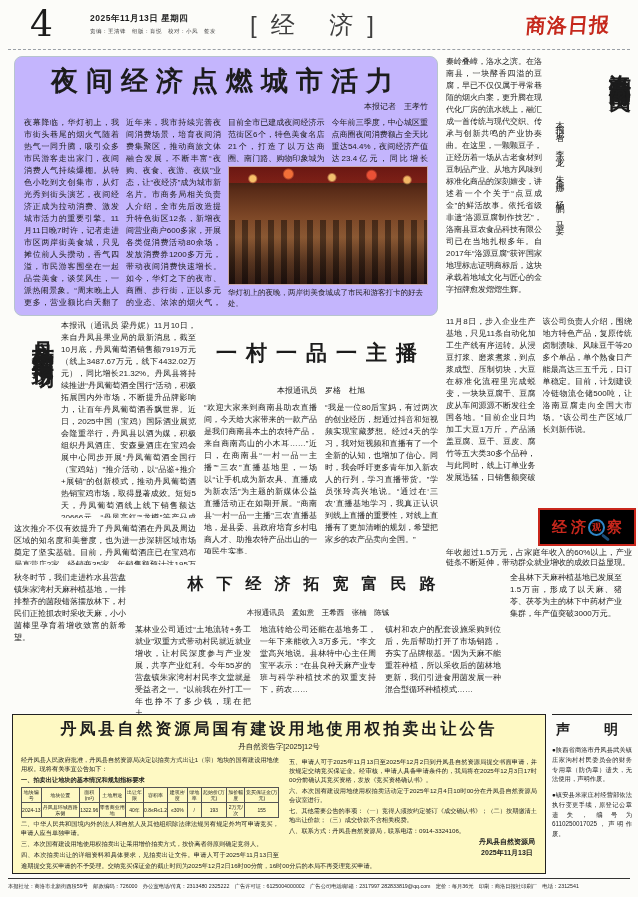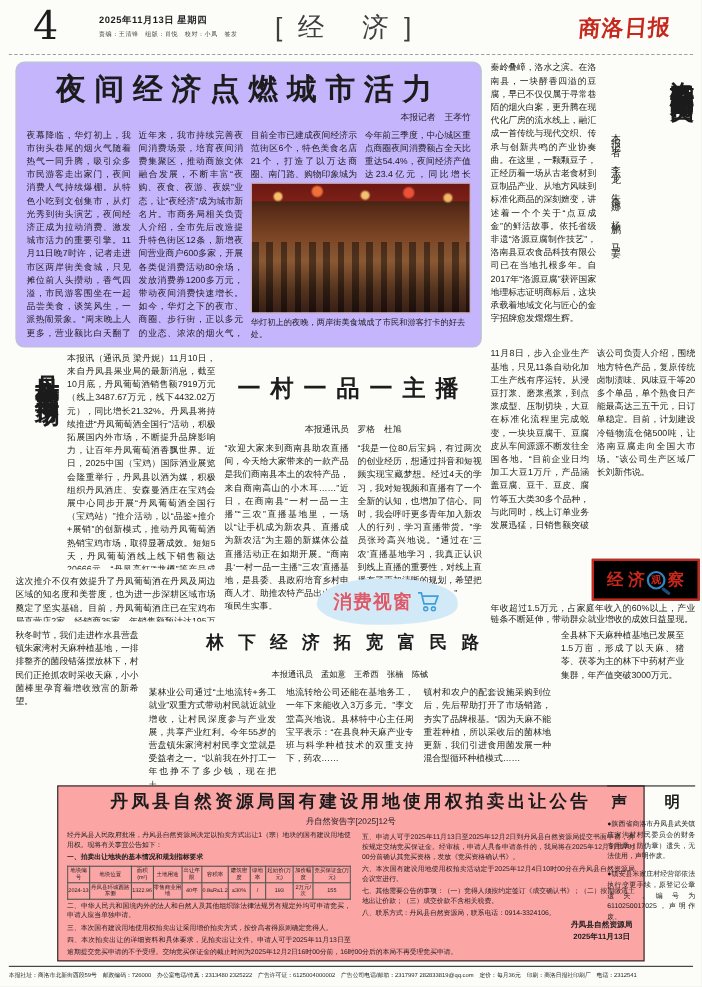--- a/index.html
+++ b/index.html
@@ -81,21 +81,21 @@
   .forest-mid{width:366px;flex:none;}
   .forest-title{text-align:center;font-size:16px;font-weight:bold;letter-spacing:13px;margin-top:2px;}
   .forest-byline{text-align:center;font-size:7.5px;margin:4px 0 6px;}
   .forest-mid-cols{display:flex;gap:9px;height:92px;overflow:hidden;}
   .forest-mid-col{flex:1;}
   .forest-last{width:112px;flex:none;display:flex;flex-direction:column;}
   .special-badge{margin-top:4px;width:86px;align-self:flex-end;text-align:center;}
   .special-badge .txt{font-size:14px;font-weight:bold;color:#c8271c;line-height:1.15;letter-spacing:2px;}
   
   .notice{position:absolute;left:12px;top:714px;width:534px;height:160px;border:1px solid #222;
-          box-sizing:border-box;padding:4px 8px 3px;background:#fca5a5;margin-left:40px;}
+          box-sizing:border-box;padding:4px 8px 3px;background:#fef9c3;}
   .notice-title{text-align:center;font-size:16px;font-weight:bold;letter-spacing:3px;}
   .notice-doc{text-align:center;font-size:7.5px;margin:2px 0 4px;}
   .notice-cols{display:flex;gap:10px;height:104px;overflow:hidden;}
   .notice-left{width:258px;flex:none;font-size:6.2px;line-height:1.45;text-align:justify;overflow:hidden;}
   .notice-right{flex:1;font-size:6.2px;line-height:1.45;text-align:justify;position:relative;overflow:hidden;}
   .notice-h{font-weight:bold;margin:2px 0 1px;}
   .n-item{margin-top:2px;}
   table.parcel{width:100%;border-collapse:collapse;font-size:5px;line-height:1.2;margin:2px 0;}
   table.parcel th,table.parcel td{border:0.5px solid #555;padding:1px 0;text-align:center;font-weight:normal;}
   .notice-sign{position:absolute;right:2px;bottom:2px;text-align:center;font-size:7px;font-weight:bold;line-height:1.5;}
@@ -147,28 +147,20 @@
     </div>
     <div class="body-txt wine-tail">这次推介不仅有效提升了丹凤葡萄酒在丹凤及周边区域的知名度和美誉度，也为进一步深耕区域市场奠定了坚实基础。目前，丹凤葡萄酒庄已在宝鸡布局直营店2家，经销商35家，年销售额预计达195万元。</div>
   </article>
 
   <article class="anchor">
     <h2 class="anchor-title">一村一品一主播</h2>
     <div class="anchor-byline">本报通讯员　罗格　杜旭</div>
     <div class="anchor-cols">
       <div class="body-txt anchor-col">“欢迎大家来到商南县助农直播间，今天给大家带来的一款产品是我们商南县本土的农特产品，来自商南高山的小木耳……”近日，在商南县“一村一品一主播”“三农”直播基地里，一场以“让手机成为新农具、直播成为新农活”为主题的新媒体公益直播活动正在如期开展。“商南县‘一村一品一主播’‘三农’直播基地，是县委、县政府培育乡村电商人才、助推农特产品出山的一项民生实事。</div>
       <div class="body-txt anchor-col">“我是一位80后宝妈，有过两次的创业经历，想通过抖音和短视频实现宝藏梦想。经过4天的学习，我对短视频和直播有了一个全新的认知，也增加了信心。同时，我会呼吁更多青年加入新农人的行列，学习直播带货。”学员张玲高兴地说。“通过在‘三农’直播基地学习，我真正认识到线上直播的重要性，对线上直播有了更加清晰的规划，希望把家乡的农产品卖向全国。”</div>
-    </div>
-    <div class="consumer-badge">
-      <span class="txt">消费视窗</span>
-      <svg width="22" height="20" viewBox="0 0 22 20">
-        <path d="M1 2 h3 l2.5 10 h10 l2.5-7 H5.5" fill="none" stroke="#3fa0d8" stroke-width="1.6"></path>
-        <circle cx="8" cy="16.5" r="1.8" fill="none" stroke="#3fa0d8" stroke-width="1.4"></circle>
-        <circle cx="15" cy="16.5" r="1.8" fill="none" stroke="#3fa0d8" stroke-width="1.4"></circle>
-      </svg>
     </div>
   </article>
 
   <article class="tofu">
     <div class="tofu-top">
       <div class="body-txt tofu-intro">秦岭叠嶂，洛水之滨。在洛南县，一块酵香四溢的豆腐，早已不仅仅属于寻常巷陌的烟火白案，更升腾在现代化厂房的流水线上，融汇成一首传统与现代交织、传承与创新共鸣的产业协奏曲。在这里，一颗颗豆子，正经历着一场从古老食材到豆制品产业、从地方风味到标准化商品的深刻嬗变，讲述着一个个关于“点豆成金”的鲜活故事。依托省级非遗“洛源豆腐制作技艺”，洛南县豆农食品科技有限公司已在当地扎根多年。自2017年“洛源豆腐”获评国家地理标志证明商标后，这块承载着地域文化与匠心的金字招牌愈发熠熠生辉。</div>
       <div class="tofu-byline">本报记者　李小龙　朱良娜　杨鹏　马姜</div>
       <div class="tofu-title">洛南豆制品如何突围？</div>
     </div>
     <div class="tofu-cols">

